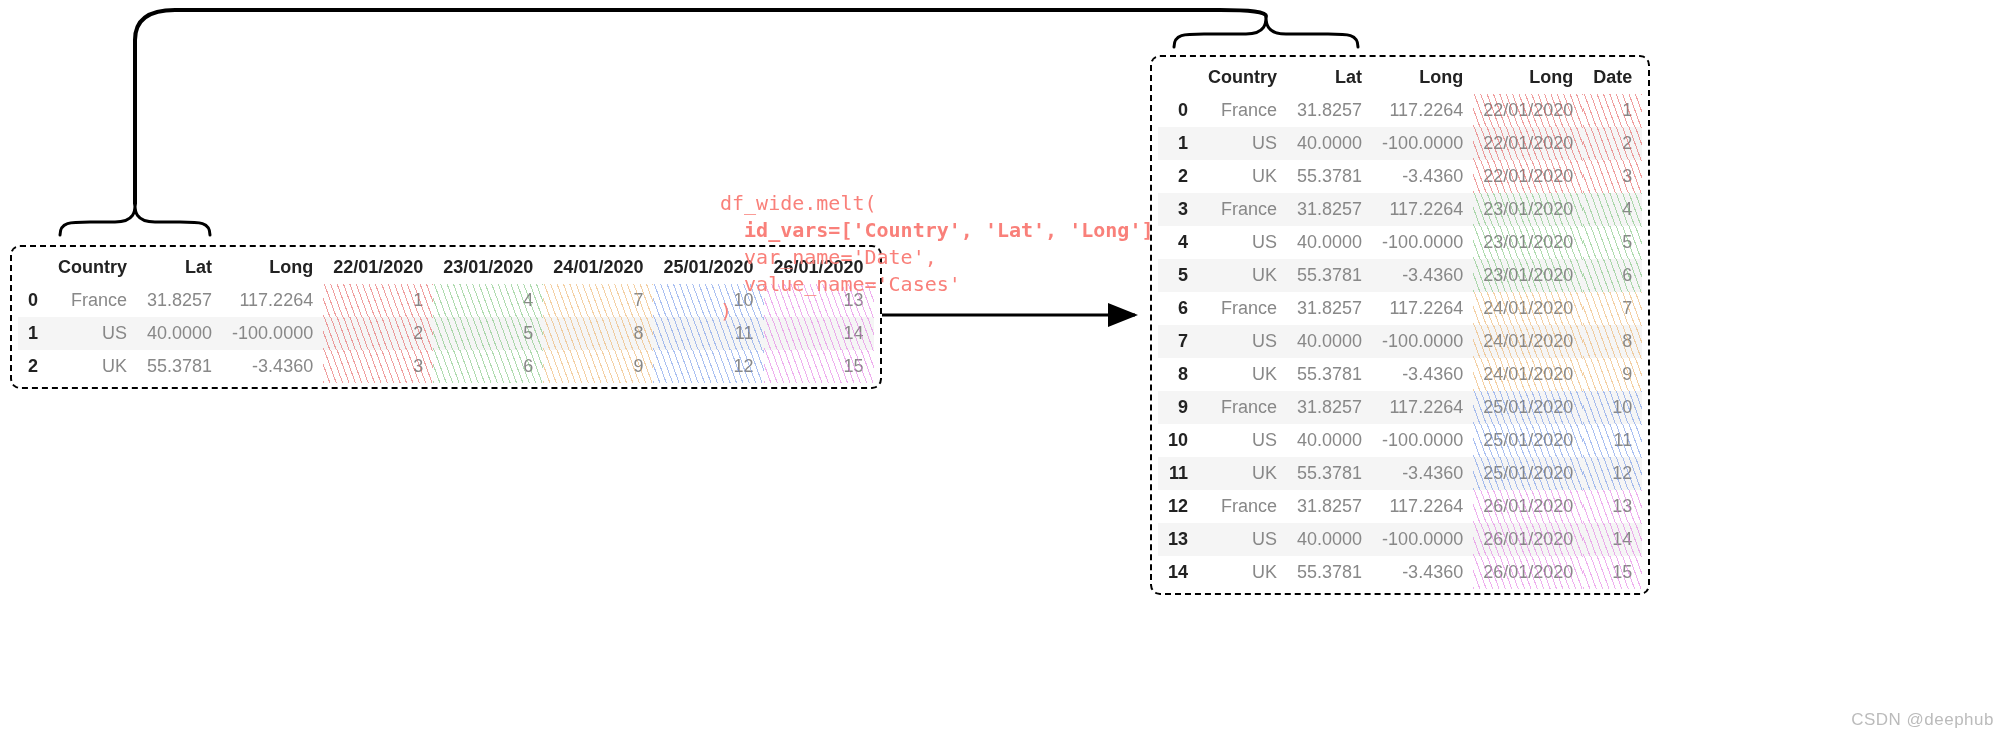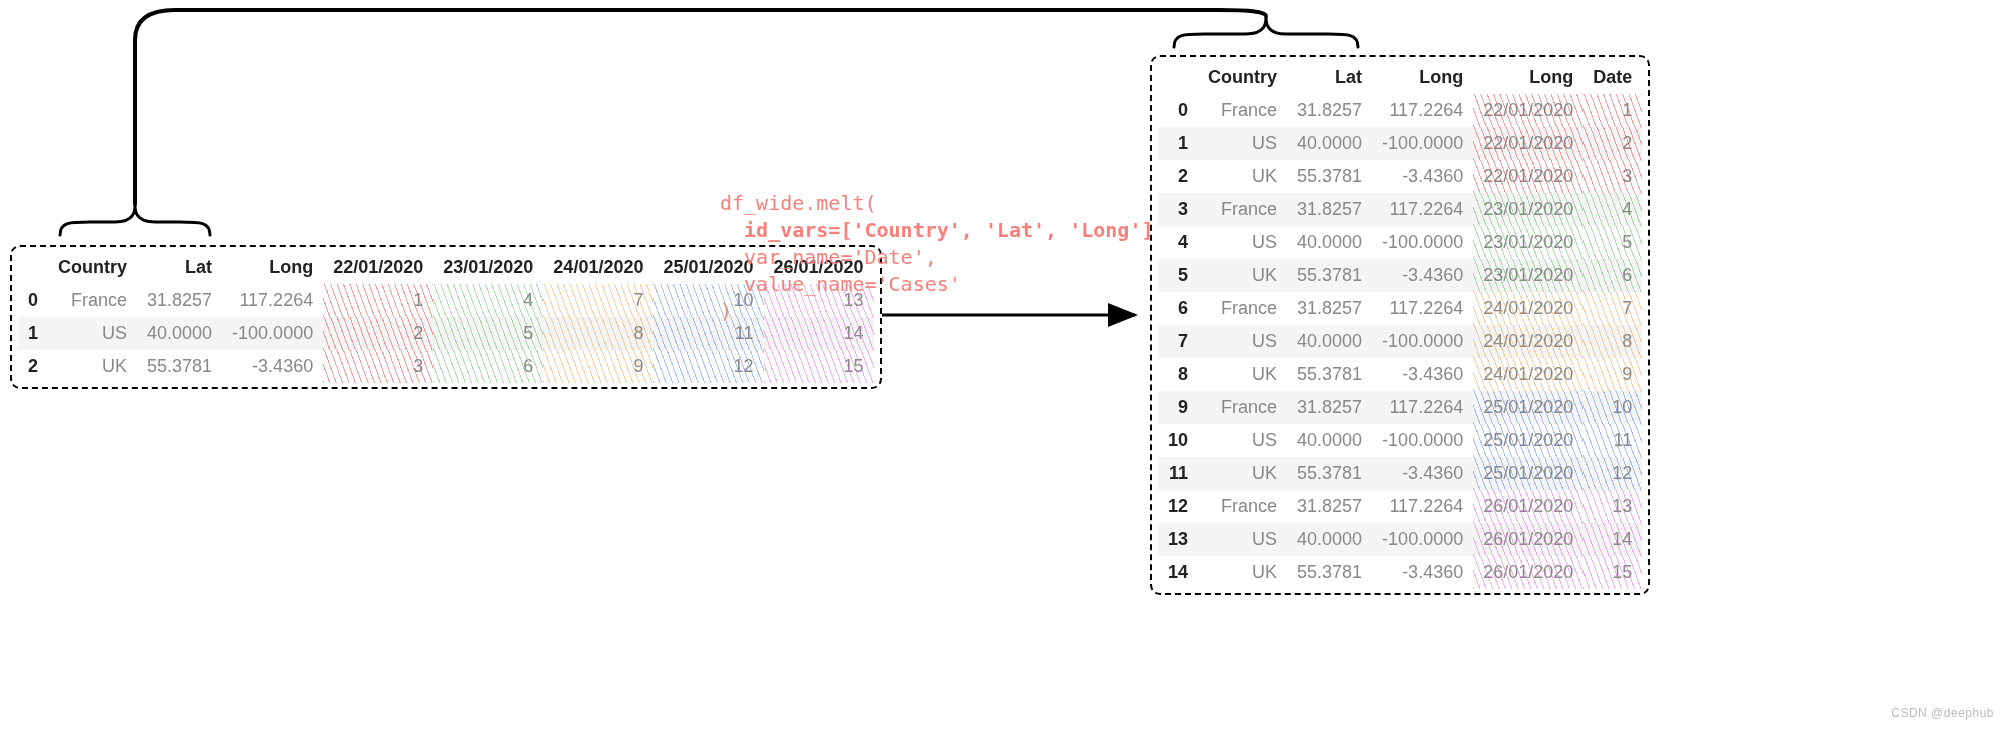--- a/index.html
+++ b/index.html
@@ -52,22 +52,22 @@
     line-height: 1.35;
     white-space: pre;
   }
   pre.code .bold { font-weight: 700; }
   
   svg.layer { position: absolute; top: 0; left: 0; width: 2000px; height: 740px; pointer-events: none; }
   
   .watermark {
     position: absolute;
     right: 6px;
-    bottom: 20px;
-    font-size: 12px;
+    bottom: 10px;
+    font-size: 17px;
     color: rgba(120,120,120,0.5);
     letter-spacing: 0.5px;
   }
 </style>
 </head>
 <body>
 
 <svg class="layer" viewBox="0 0 2000 740">
   <defs>
     <marker id="arrowhead" markerWidth="10" markerHeight="8" refX="9" refY="4" orient="auto">

